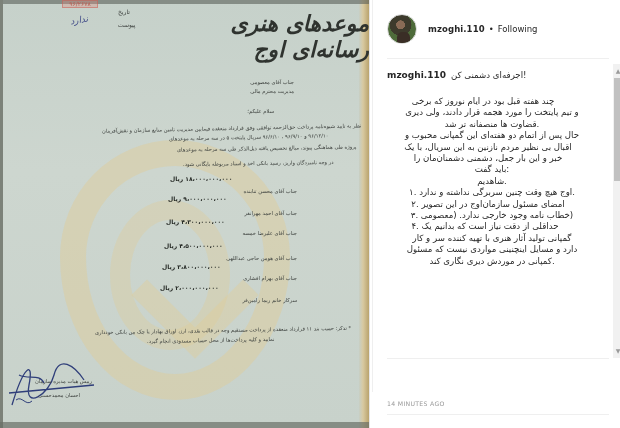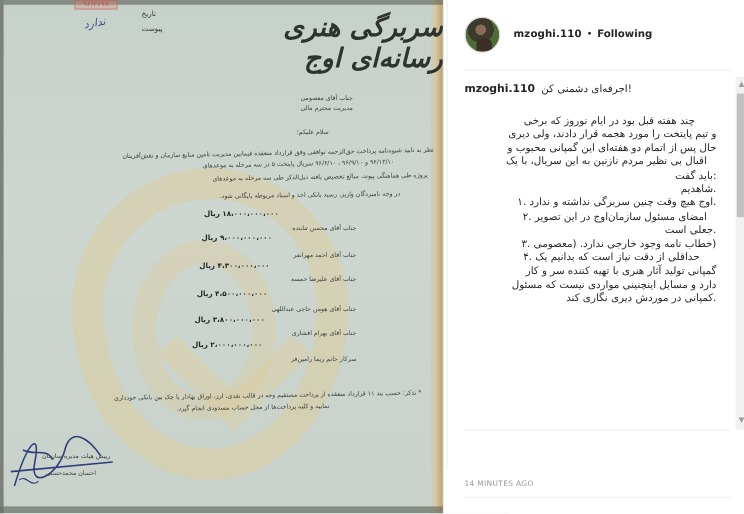--- a/index.html
+++ b/index.html
@@ -85,39 +85,39 @@
       width: 30px; height: 30px; border-radius: 50%;
       background: radial-gradient(circle at 45% 35%, #8a6b56 0 18%, #3d3a2c 19% 45%, #4e6b3a 46% 100%);
       border: 1px solid #dbdbdb; flex: 0 0 auto; overflow: hidden; position: relative;
     }
     .avatar::after {
       content: ""; position: absolute; left: 9px; top: 17px; width: 13px; height: 13px;
       background: #3a2e26; border-radius: 40% 40% 0 0;
     }
     .header-user { margin-left: 11px; font-size: 8.5px; color: #262626; font-weight: 600; letter-spacing: 0.1px; }
     .header-dot { margin: 0 4px; font-size: 8.5px; color: #262626; }
-    .header-follow { font-size: 8.5px; color: #262626; font-weight: 700; }
+    .header-follow { font-size: 8.5px; color: #262626; font-weight: 400; }
     .header-divider {
       position: absolute; left: 14px; top: 58px; width: 222px; height: 1px; background: #efefef;
     }
 
     .comments {
       position: absolute; left: 0; top: 64px; width: 250px; height: 294px; overflow: hidden;
     }
     .comment-inner {
       position: absolute; left: 14px; top: 4px; width: 222px;
     }
     .caption-line {
       display: flex; justify-content: flex-start; align-items: baseline; gap: 5px;
       font-size: 9px; line-height: 14px; color: #262626;
     }
     .caption-user { font-weight: bold; color: #262626; direction: ltr; }
     .caption-title { direction: rtl; font-family: "DejaVu Sans", sans-serif; font-size: 8.6px; }
     .body-text {
-      margin-top: 14px; direction: rtl; text-align: right; font-size: 8.6px; line-height: 11.4px; color: #262626;
+      margin-top: 14px; direction: rtl; text-align: center; font-size: 8.6px; line-height: 11.4px; color: #262626;
       font-family: "DejaVu Sans", sans-serif; padding-right: 12px;
     }
     .body-text p { margin: 0; white-space: nowrap; }
 
     .scrollbar {
       position: absolute; left: 240px; top: 64px; width: 10px; height: 294px; background: #f1f1f1;
     }
     .scroll-up, .scroll-down {
       position: absolute; left: 0; width: 10px; height: 10px; font-size: 6px; color: #9a9a9a;
       text-align: center; line-height: 10px;
@@ -145,21 +145,21 @@
   <div class="paper-edge"></div>
   <div class="photo-top-shadow"></div>
   <div class="photo-left-shadow"></div>
   <div class="photo-bottom-shadow"></div>
 
   <div class="stamp-red">۹۶/۲۶۷۸</div>
   <div class="blue-sig">ندارد</div>
   <div class="date-label">تاریخ</div>
   <div class="attach-label">پیوست</div>
 
-  <div class="letterhead">سربرگی هنری رسانه‌ای اوج</div>
+  <div class="letterhead">موعدهای هنری رسانه‌ای اوج</div>
 
   <div class="doc-text line-sm" style="right:75px; top:79px;">جناب آقای معصومی</div>
   <div class="doc-text line-sm" style="right:75px; top:88px;">مدیریت محترم مالی</div>
   <div class="doc-text line-sm" style="right:95px; top:108px;">سلام علیکم؛</div>
 
   <div class="doc-text line-sm" style="right:8px; top:125px; transform:rotate(-1.2deg);">نظر به تایید شیوه‌نامه پرداخت حق‌الزحمه توافقی وفق قرارداد منعقده فیمابین مدیریت تامین منابع سازمان و نقش‌آفرینان</div>
   <div class="doc-text line-sm" style="right:40px; top:134px; transform:rotate(-1.2deg);">۹۶/۱۲/۱۰ و ۹۶/۹/۱۰ ، ۹۶/۶/۱۰ سریال پایتخت ۵ در سه مرحله به موعدهای</div>
   <div class="doc-text line-sm" style="right:12px; top:145px; transform:rotate(-1deg);">پروژه طی هماهنگی پیوند، مبالغ تخصیص یافته ذیل‌الذکر طی سه مرحله به موعدهای</div>
   <div class="doc-text line-sm" style="right:35px; top:160px; transform:rotate(-0.8deg);">در وجه نامبردگان واریز، رسید بانکی اخذ و اسناد مربوطه بایگانی شود.</div>
 
@@ -200,27 +200,28 @@
 
   <div class="comments">
     <div class="comment-inner">
       <div class="caption-line">
         <span class="caption-user">mzoghi.110</span>
         <span class="caption-title">!اجرفه‌ای دشمنی کن</span>
       </div>
       <div class="body-text">
         <p style="padding-right:18px">چند هفته قبل بود در ایام نوروز که برخی</p>
         <p>و تیم پایتخت را مورد هجمه قرار دادند، ولی دیری</p>
+        <p>.قضاوت ها منصفانه تر شد</p>
         <p>حال پس از اتمام دو هفته‌ای این گمپانی محبوب و</p>
         <p style="padding-right:8px">اقبال بی نظیر مردم نازنین به این سریال، با یک</p>
+        <p style="padding-right:8px">خبر و این بار جعل، دشمنی دشمنان‌مان را</p>
         <p>:باید گفت</p>
         <p>.شاهدیم</p>
         <p>.اوج هیچ وقت چنین سربرگی نداشته و ندارد .۱</p>
         <p style="padding-right:8px">امضای مسئول سازمان‌اوج در این تصویر .۲</p>
-        <p>.جعلی است</p>
         <p>(خطاب نامه وجود خارجی ندارد. (معصومی .۳</p>
         <p style="padding-right:14px">حداقلی از دقت نیاز است که بدانیم یک .۴</p>
         <p>گمپانی تولید آثار هنری با تهیه کننده سر و کار</p>
         <p>دارد و مسایل اینچنینی مواردی نیست که مسئول</p>
         <p>.کمپانی در موردش دیری نگاری کند</p>
       </div>
     </div>
   </div>
 
   <div class="scrollbar">

